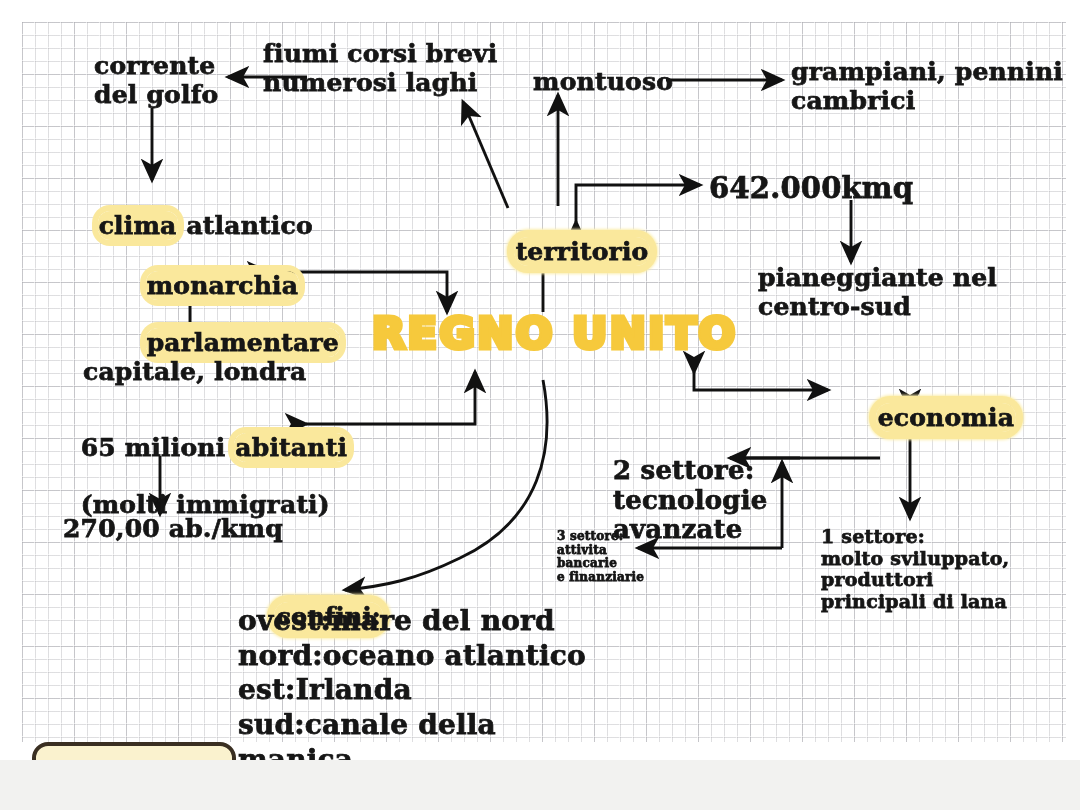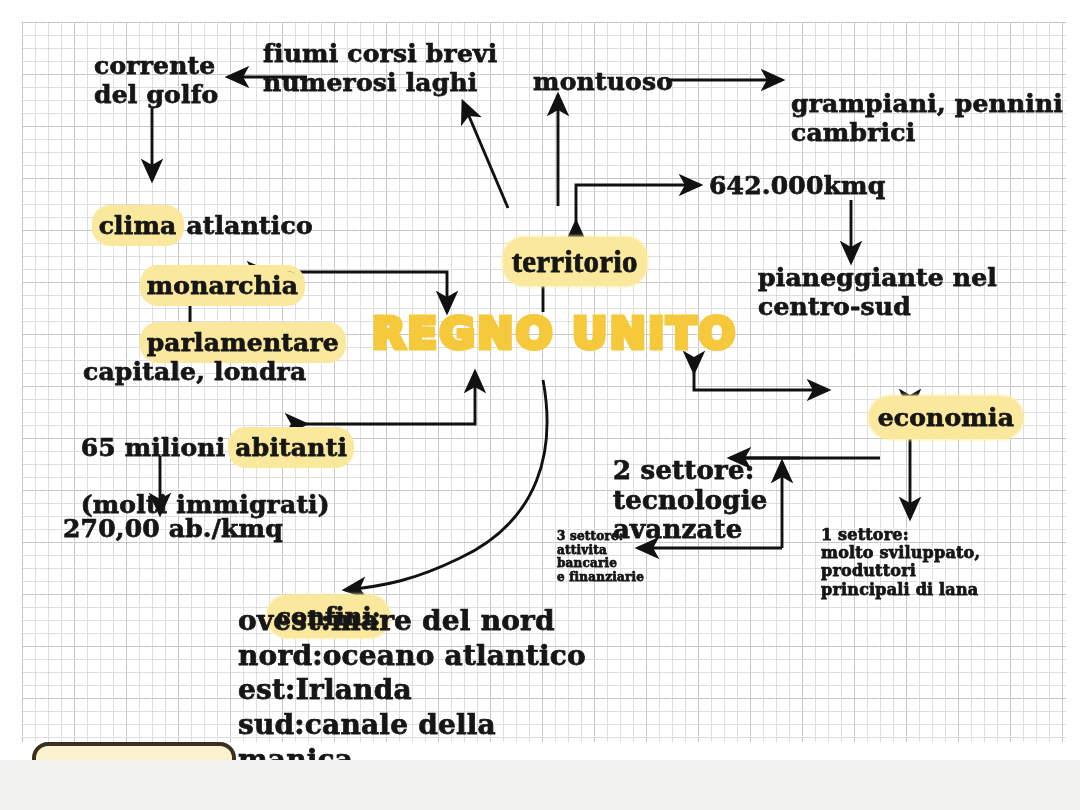--- a/index.html
+++ b/index.html
@@ -159,32 +159,32 @@
   </svg>
 
   <div class="node" style="left:94px;top:52px;font-size:25px;">corrente
 del golfo</div>
 
   <div class="node" style="left:263px;top:40px;font-size:25px;">fiumi corsi brevi
 numerosi laghi</div>
 
   <div class="node" style="left:533px;top:68px;font-size:25px;">montuoso</div>
 
-  <div class="node" style="left:791px;top:58px;font-size:25px;margin-top:32px;">grampiani, pennini
+  <div class="node" style="left:791px;top:58px;font-size:25px;">grampiani, pennini
 cambrici</div>
 
   <div class="node" style="left:62px;top:183px;font-size:25px;">
     <span class="hl-in">clima</span><span> atlantico</span>
   </div>
 
-  <div class="node" style="left:478px;top:209px;font-size:31px;font-family:Liberation Serif, serif;">
+  <div class="node" style="left:478px;top:209px;font-size:25px;">
     <span class="hl">territorio</span>
   </div>
 
-  <div class="node" style="left:709px;top:172px;font-size:25px;">642.000kmq</div>
+  <div class="node" style="left:709px;top:172px;font-size:29px;">642.000kmq</div>
 
   <div class="node" style="left:758px;top:264px;font-size:25px;">pianeggiante nel
 centro-sud</div>
 
   <div class="node" style="left:110px;top:243px;font-size:25px;">
     <span class="hl-in">monarchia</span><br>
     <span class="hl-in">parlamentare</span>
   </div>
 
   <div class="node" style="left:83px;top:358px;font-size:25px;text-align:center;">capitale, londra</div>
@@ -202,21 +202,21 @@
 
   <div class="node" style="left:613px;top:456px;font-size:26px;">2 settore:
 tecnologie
 avanzate</div>
 
   <div class="node" style="left:532px;top:530px;font-size:12px;margin-left:25px;">3 settore:
 attivita
 bancarie
 e finanziarie</div>
 
-  <div class="node" style="left:821px;top:526px;font-size:16px;">1 settore:
+  <div class="node" style="left:821px;top:526px;font-size:19px;">1 settore:
 molto sviluppato,
 produttori
 principali di lana</div>
 
   <div class="node" style="left:240px;top:576px;font-size:24px;">
     <span class="hl">confini:</span>
   </div>
 
   <div class="node" style="left:238px;top:604px;font-size:28px;line-height:1.24;">ovest:mare del nord
 nord:oceano atlantico

